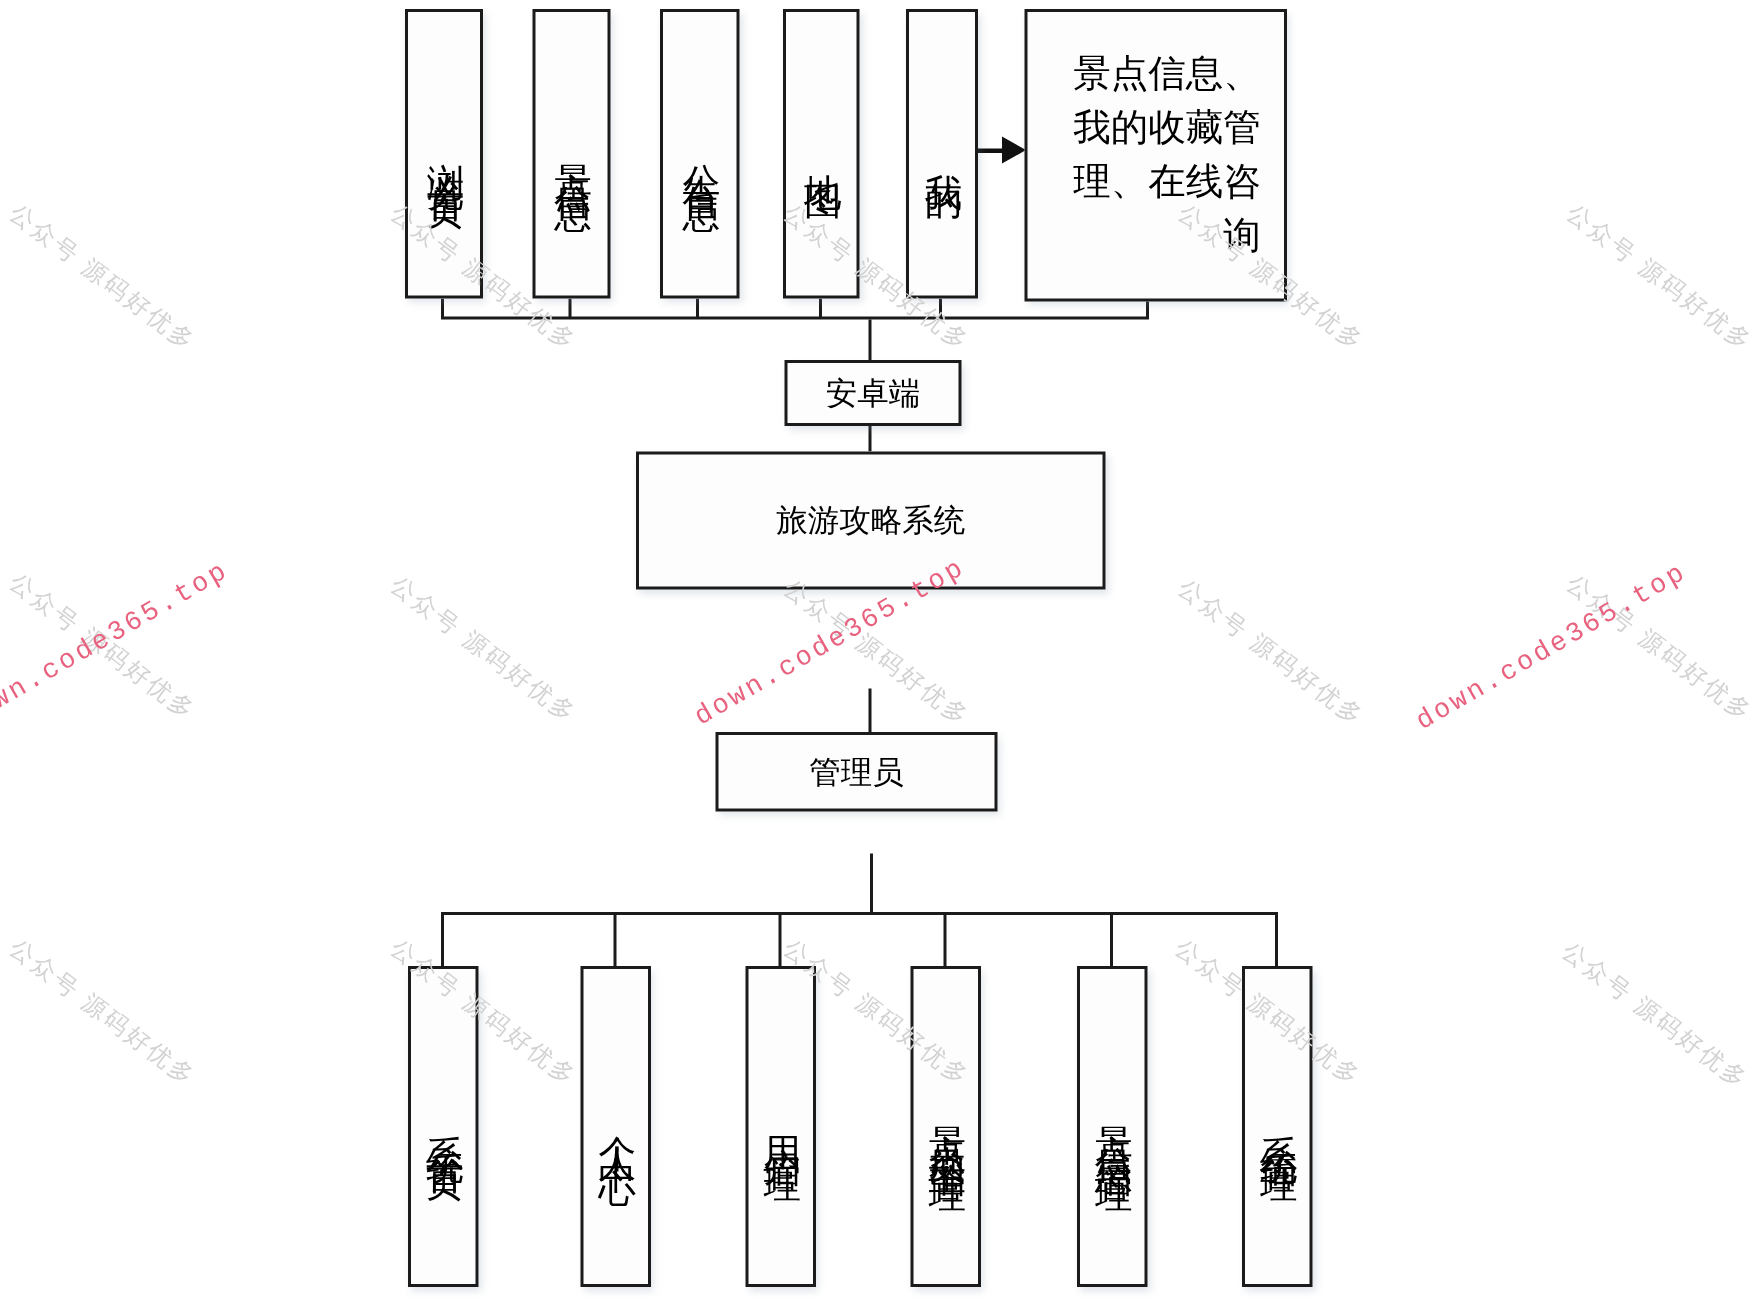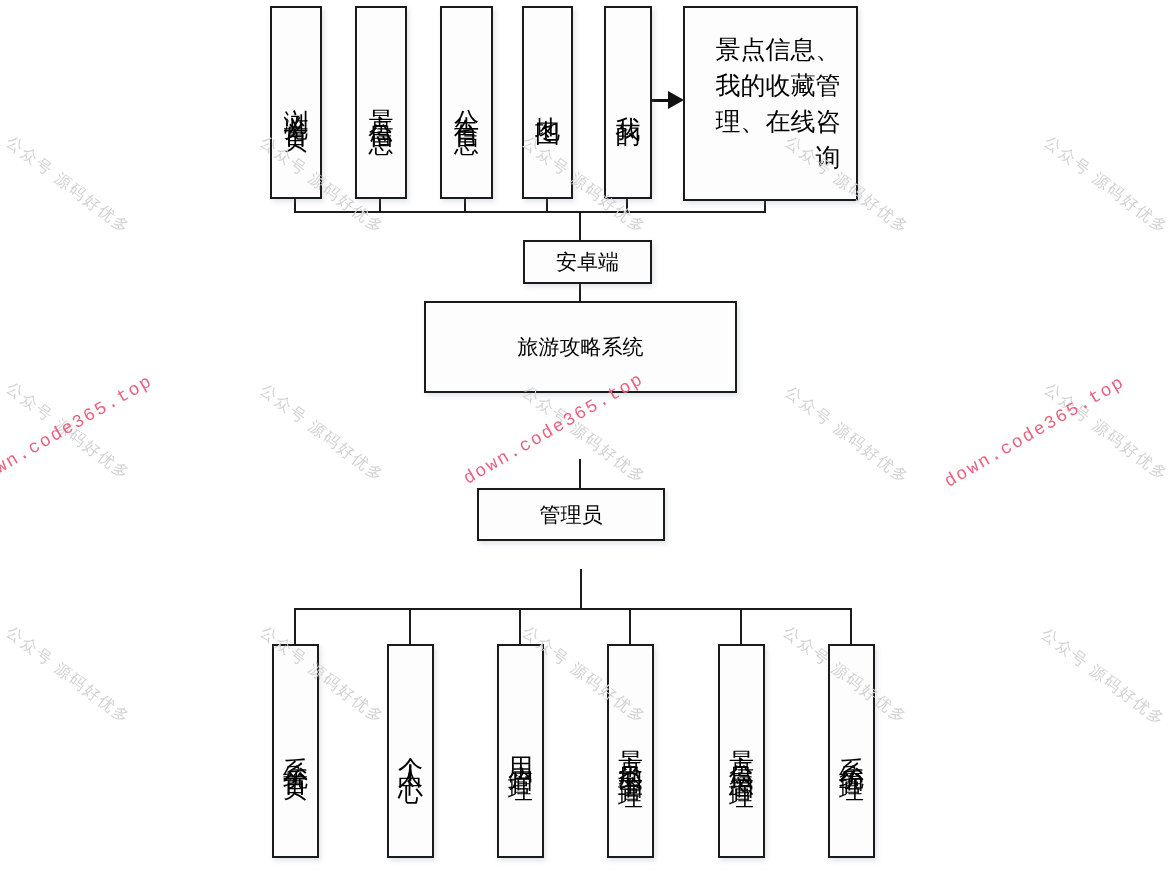--- a/index.html
+++ b/index.html
@@ -113,21 +113,21 @@
   <div class="box" style="left:522px;top:6px;width:51px;height:193px">
     <span class="vlabel">地图</span>
   </div>
   <div class="box" style="left:604px;top:6px;width:48px;height:193px">
     <span class="vlabel">我的</span>
   </div>
   <div class="box" style="left:683px;top:6px;width:175px;height:195px">
     <span class="biglabel">景点信息、我的收藏管理、在线咨询</span>
   </div>
 
-  <div class="box" style="left:523px;top:240px;width:129px;height:44px">
+  <div class="box" style="left:523px;top:240px;width:118px;height:44px">
     <span class="hlabel">安卓端</span>
   </div>
   <div class="box" style="left:424px;top:301px;width:313px;height:92px">
     <span class="hlabel">旅游攻略系统</span>
   </div>
   <div class="box" style="left:477px;top:488px;width:188px;height:53px">
     <span class="hlabel">管理员</span>
   </div>
 
   <div class="box" style="left:272px;top:644px;width:47px;height:214px">

